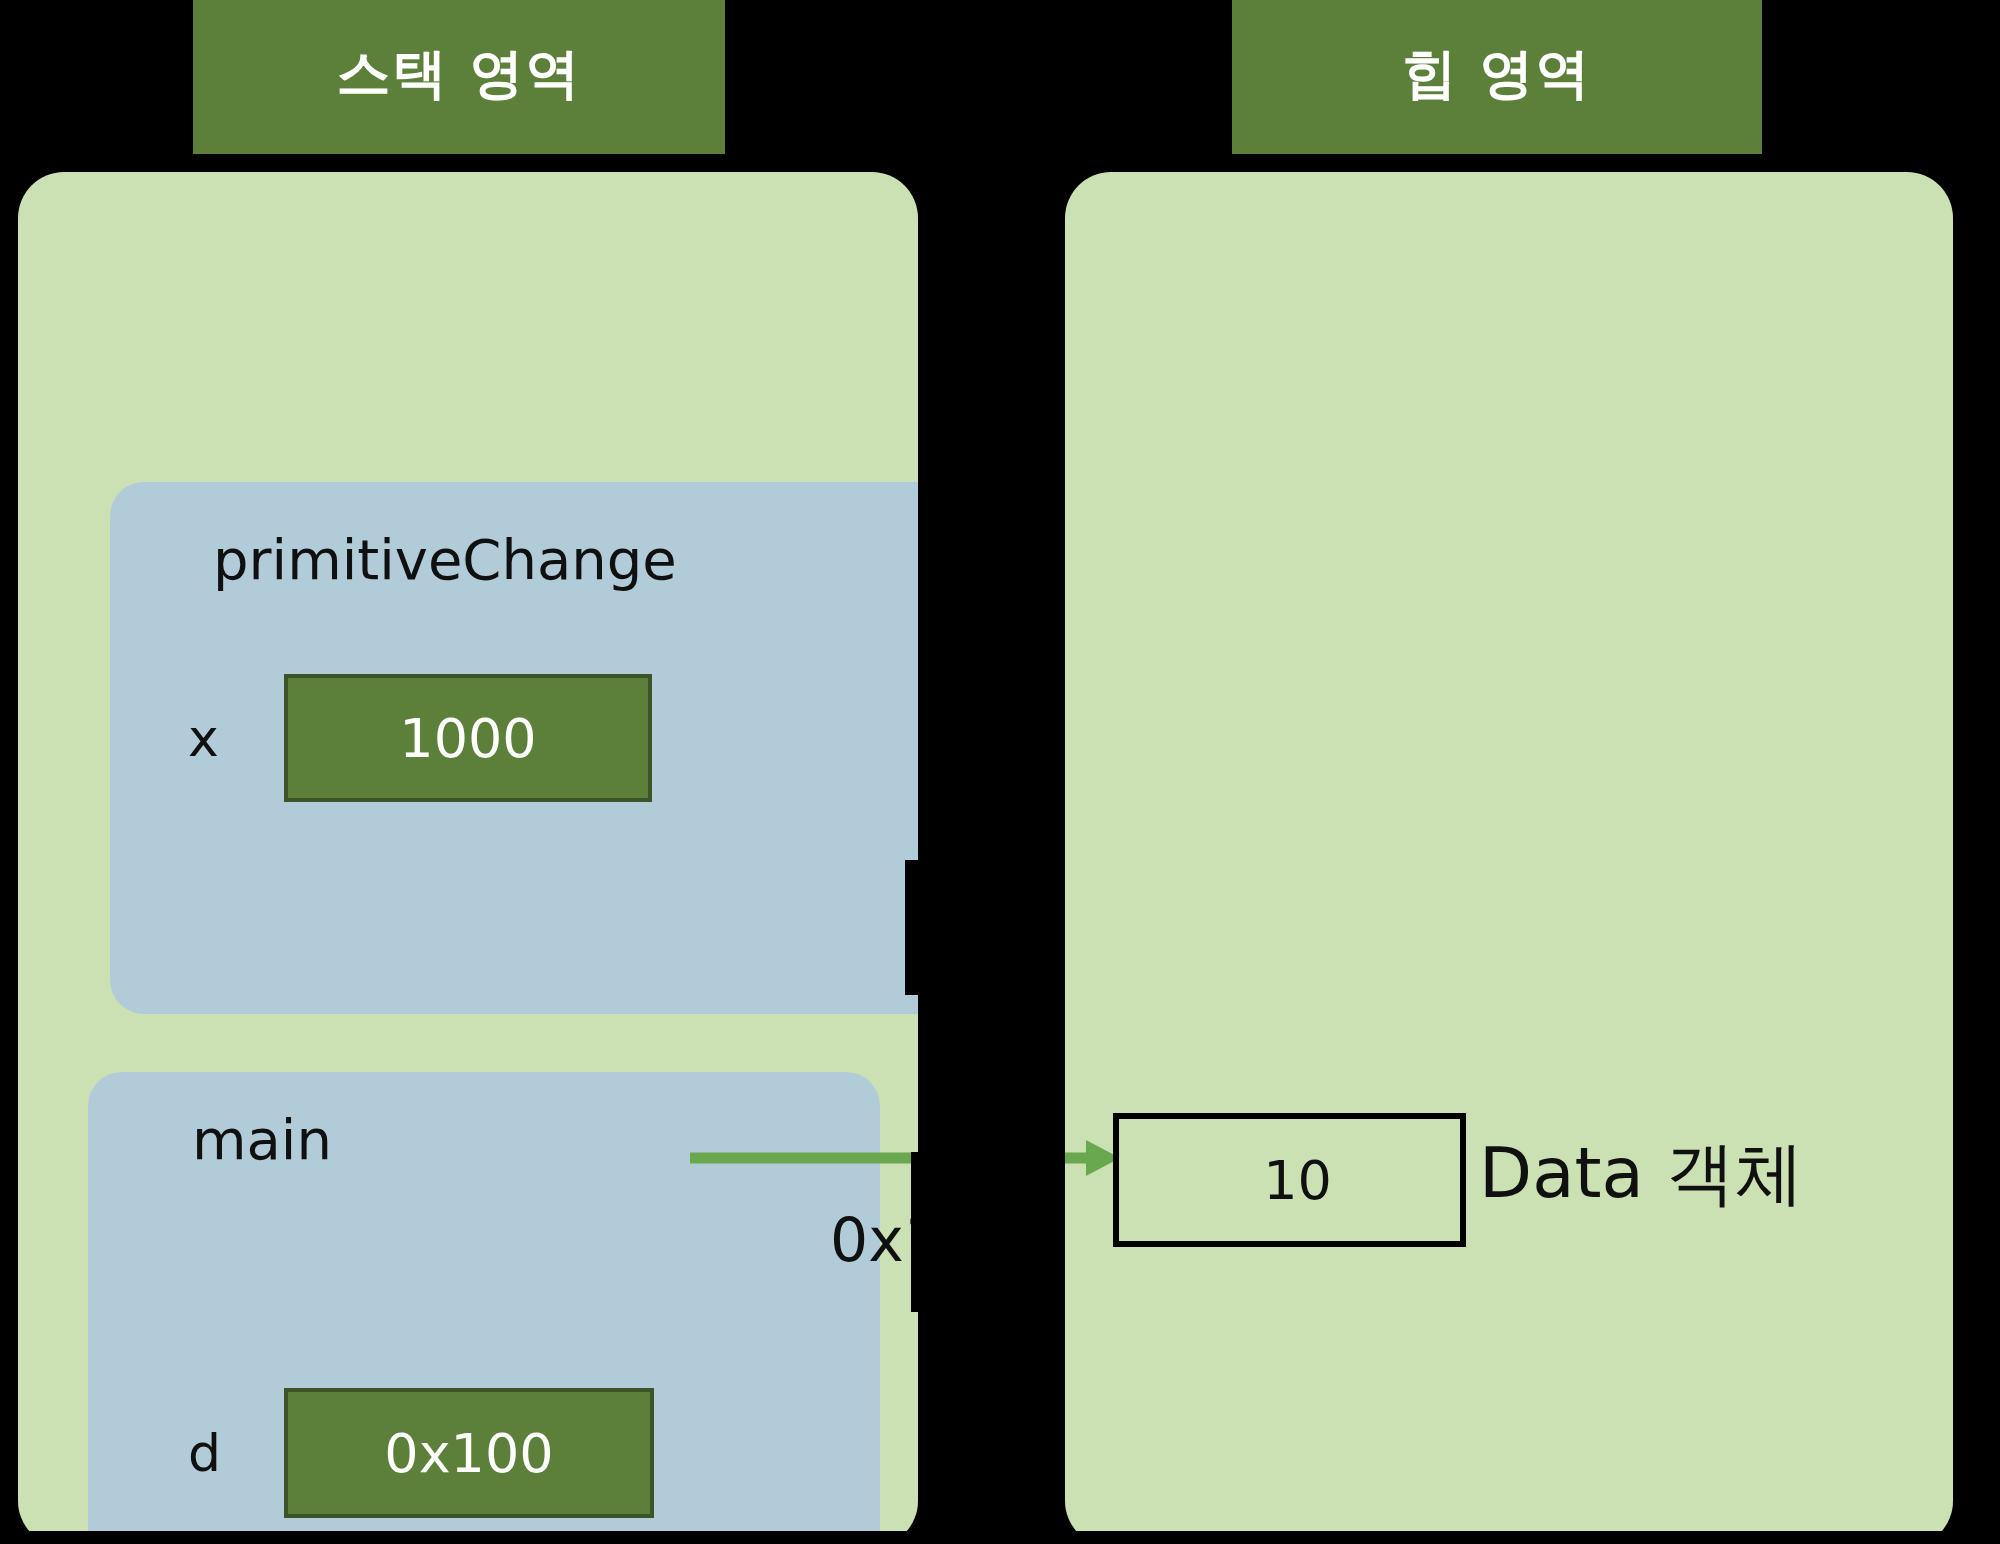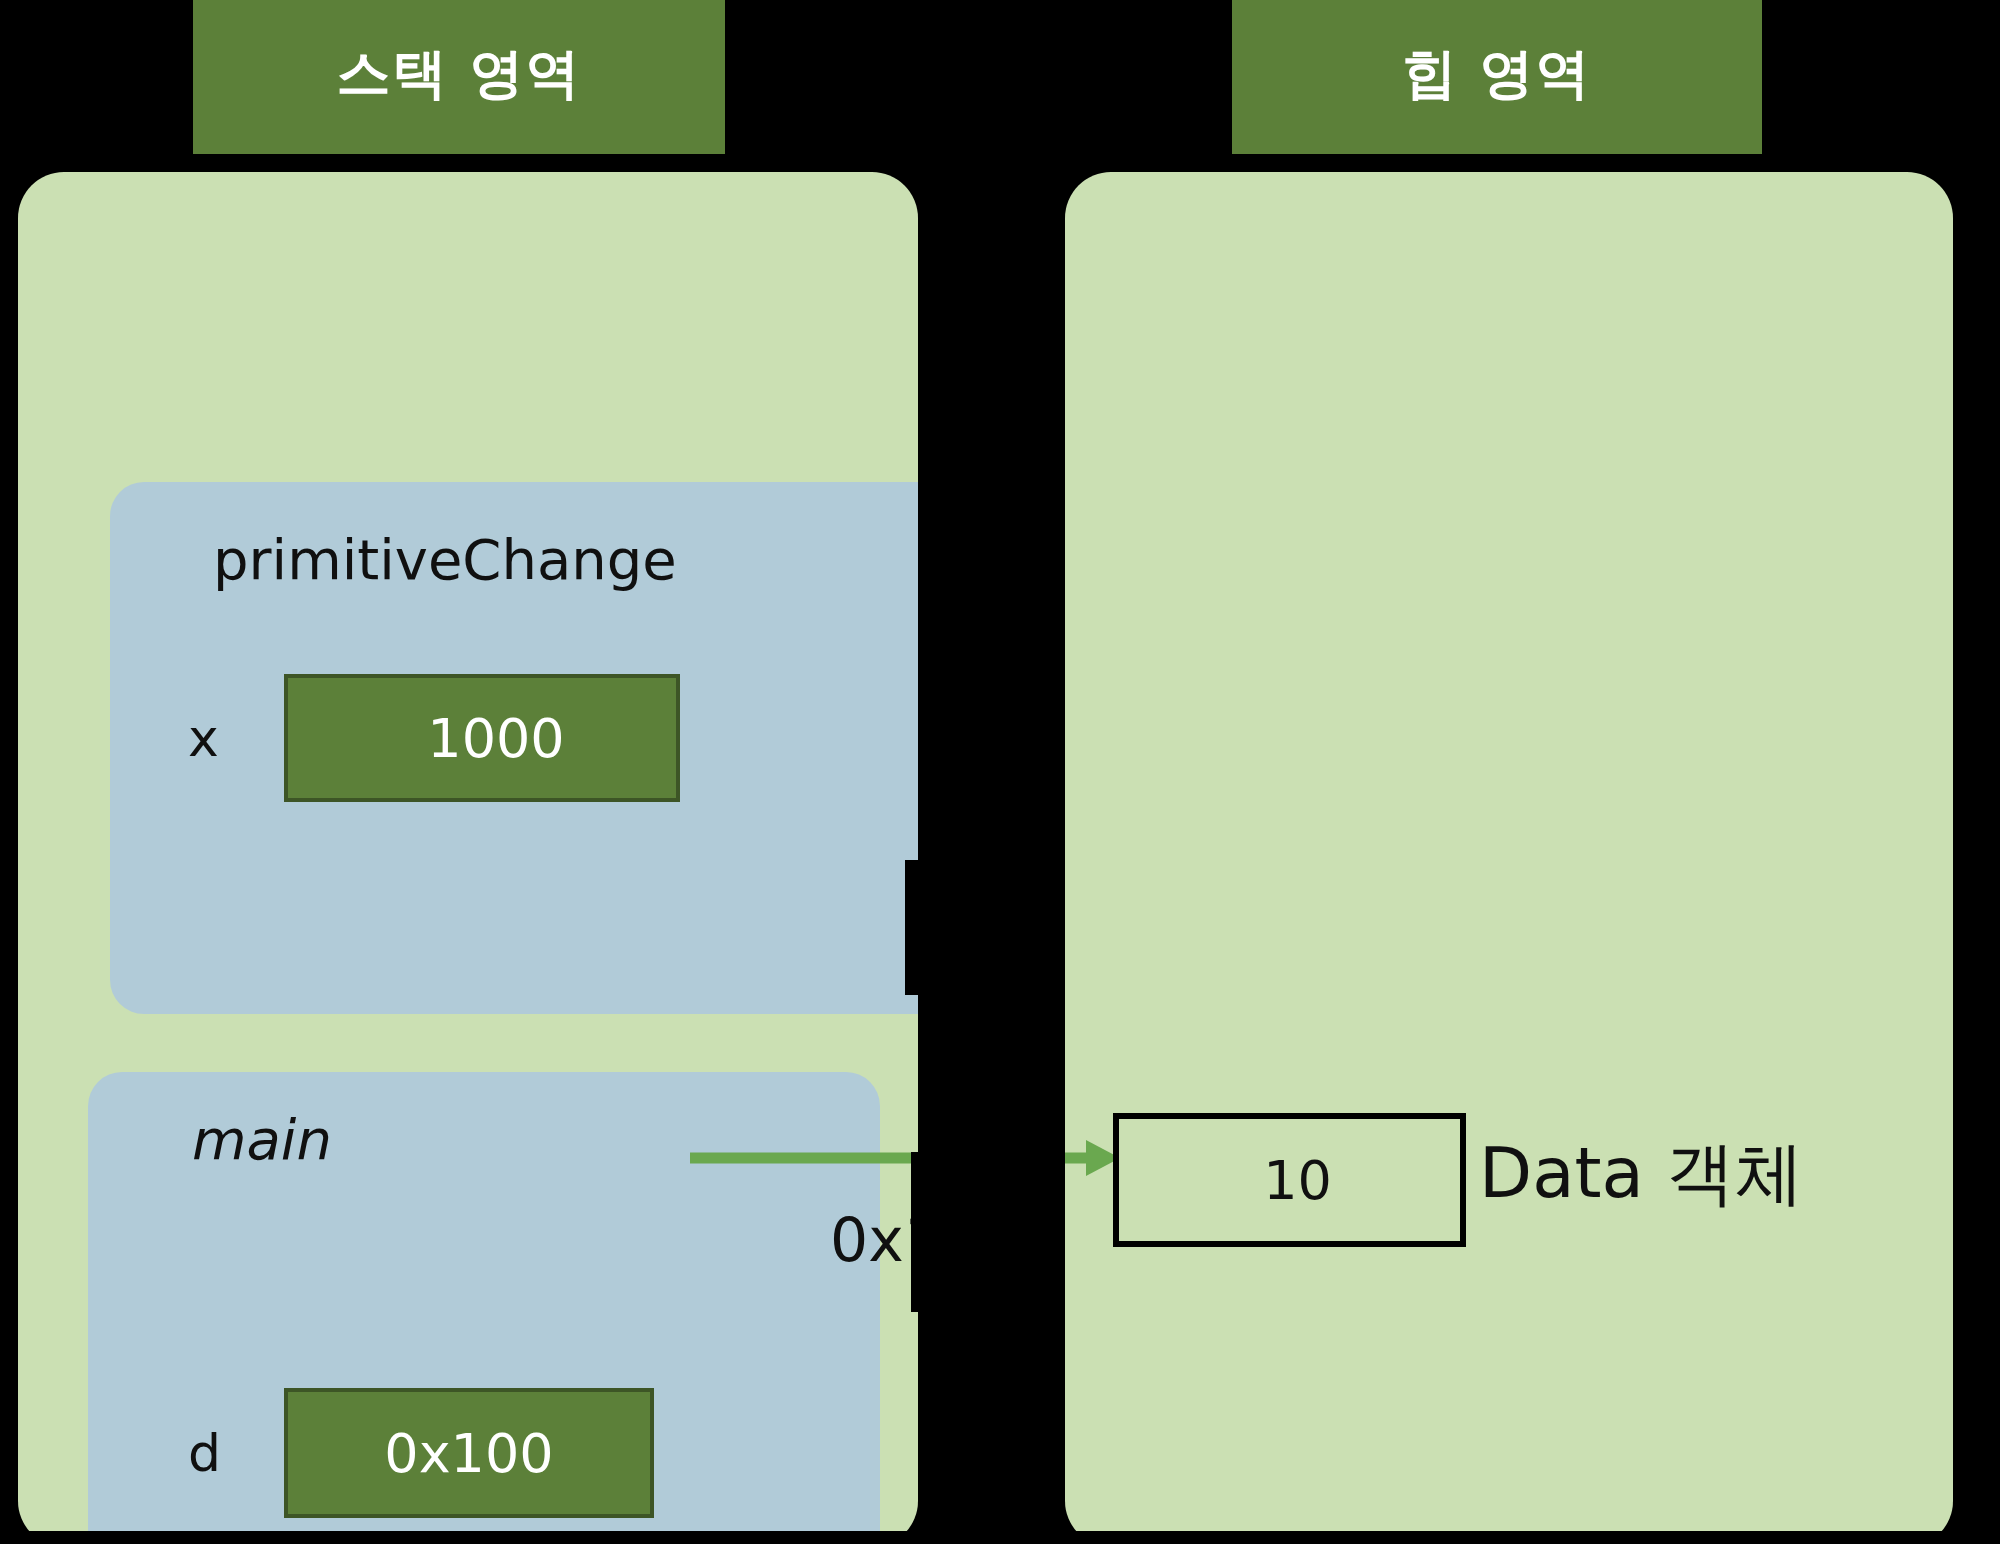--- a/index.html
+++ b/index.html
@@ -89,21 +89,20 @@
     font-weight: 400;
     white-space: nowrap;
   }
   #frame-primitive-change .frame-title {
     left: 103px;
     top: 45px;
   }
   #frame-main .frame-title {
     left: 104px;
     top: 35px;
-    font-style: italic;
   }
 
   
   .var-row {
     position: absolute;
     display: flex;
     align-items: center;
   }
   .var-name {
     color: #101010;
@@ -122,21 +121,20 @@
     align-items: center;
     justify-content: center;
   }
   #row-x {
     left: 78px;
     top: 192px;
   }
   #row-x .var-box {
     width: 360px;
     height: 120px;
-    padding-left: 28px;
   }
   #row-d {
     left: 100px;
     top: 316px;
   }
   #row-d .var-box {
     width: 362px;
     height: 122px;
   }
 

